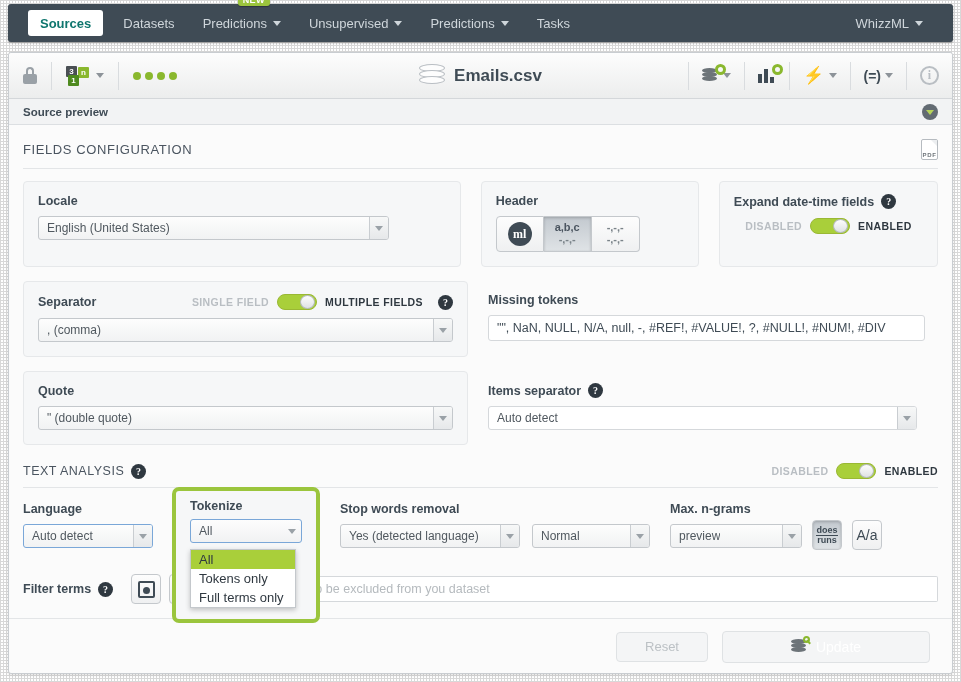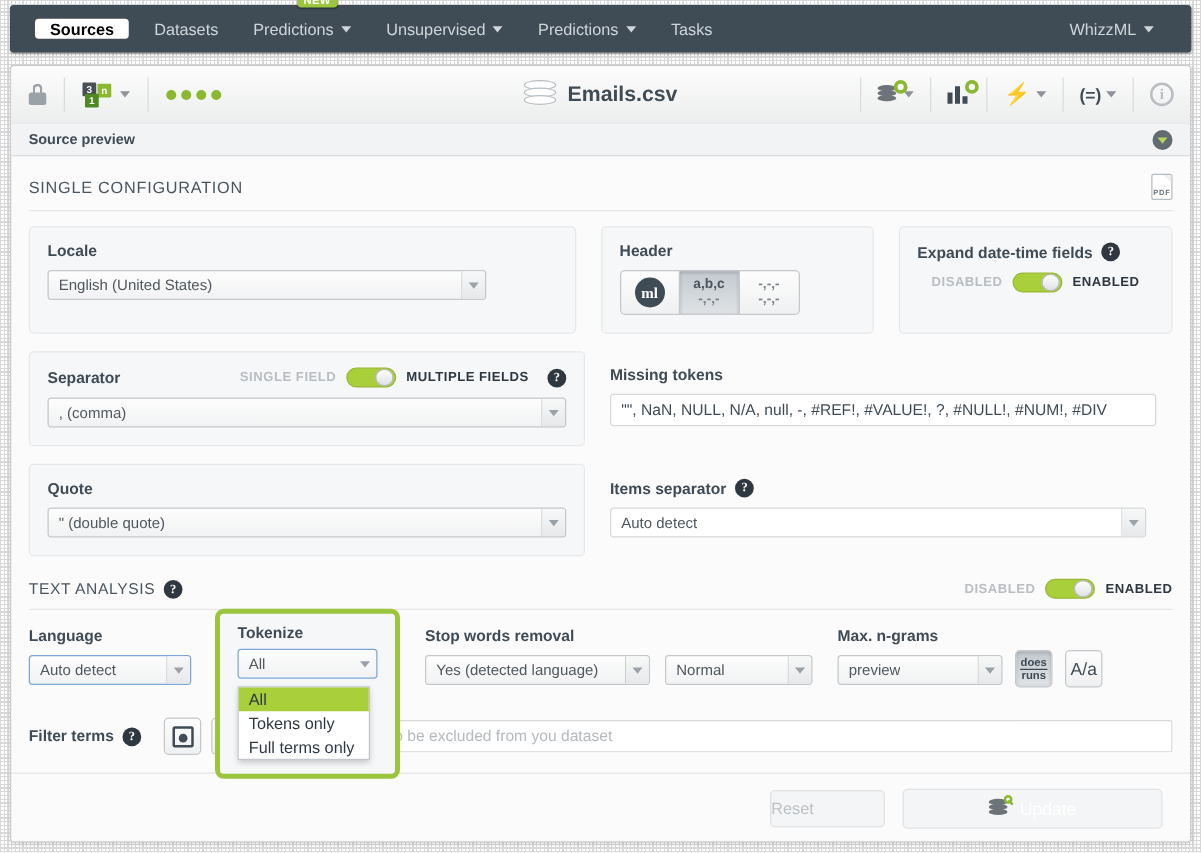--- a/index.html
+++ b/index.html
@@ -24,22 +24,22 @@
     display: flex; align-items: center;
     box-shadow: 0 1px 2px rgba(0,0,0,.35);
   }
   .nav-items { display: flex; align-items: center; height: 100%; padding-left: 14px; }
   .nav-item {
     color: #cfd6db; font-size: 13px; padding: 0 14px; height: 100%;
     display: flex; align-items: center; position: relative; white-space: nowrap;
     cursor: pointer;
   }
   .nav-item.active {
-    background: #ffffff; color: #000000; font-weight: bold;
-    border-radius: 3px; height: 16px; padding: 0 12px; margin: 0 6px;
+    background: #ffffff; color: #0f766e; font-weight: bold;
+    border-radius: 3px; height: 26px; padding: 0 12px; margin: 0 6px;
   }
   .caret-down {
     display: inline-block; width: 0; height: 0; margin-left: 6px;
     border-left: 4px solid transparent; border-right: 4px solid transparent;
     border-top: 5px solid #cfd6db;
   }
   .new-badge {
     position: absolute; top: -10px; left: 50%; transform: translateX(-4px);
     background: #9bc53d; color: #fff; font-size: 9px; font-weight: bold;
     border-radius: 3px; padding: 1px 5px; letter-spacing: .3px;
@@ -232,21 +232,21 @@
 
   
   .footer {
     position: absolute; left: 0; right: 0; bottom: 0; height: 56px;
     border-top: 1px solid #e3e5e7; display: flex; align-items: center;
     justify-content: flex-end; padding-right: 22px; gap: 14px;
   }
   .btn-reset {
     width: 92px; height: 30px; border: 1px solid #dfe2e4; border-radius: 4px;
     background: #f4f5f6; color: #bcc1c5; font-size: 13px;
-    display: flex; align-items: center; cursor: pointer;
+    display: flex; align-items: center; justify-content: center; cursor: pointer;
   }
   .btn-update {
     width: 208px; height: 32px; border: 1px solid #dfe2e4; border-radius: 4px;
     background: #f4f5f6; color: #ffffff; font-size: 14px;
     display: flex; align-items: center; justify-content: center; gap: 8px; cursor: pointer;
   }
   .db-sm { position: relative; width: 17px; height: 15px; }
   .db-sm i { position:absolute;left:0;width:15px;height:5px;border-radius:50%;background:#6d7479;}
   .db-sm i:nth-child(1){top:0;} .db-sm i:nth-child(2){top:4px;} .db-sm i:nth-child(3){top:8px;}
   .magn { position:absolute; right:-2px; top:-3px; width:7px;height:7px;border:2px solid #8ab82e;border-radius:50%;}
@@ -367,21 +367,21 @@
   <div class="preview-bar">
     <span class="lbl">Source preview</span>
     <span class="chev-circ">
         <i></i>
       </span>
   </div>
 
   <div class="content">
 
     <div class="sec-head">
-      <span>SINGLE CONFIGURATION</span>
+      <span>FIELDS CONFIGURATION</span>
       <span class="pdf-ic">
           <span>PDF</span>
         </span>
     </div>
 
     <div class="row" style="align-items:stretch;">
       <div class="card" style="width:446px;">
         <div class="flabel">Locale</div>
         <div class="sel" style="width:351px;">
           <span class="val">English (United States)</span>

